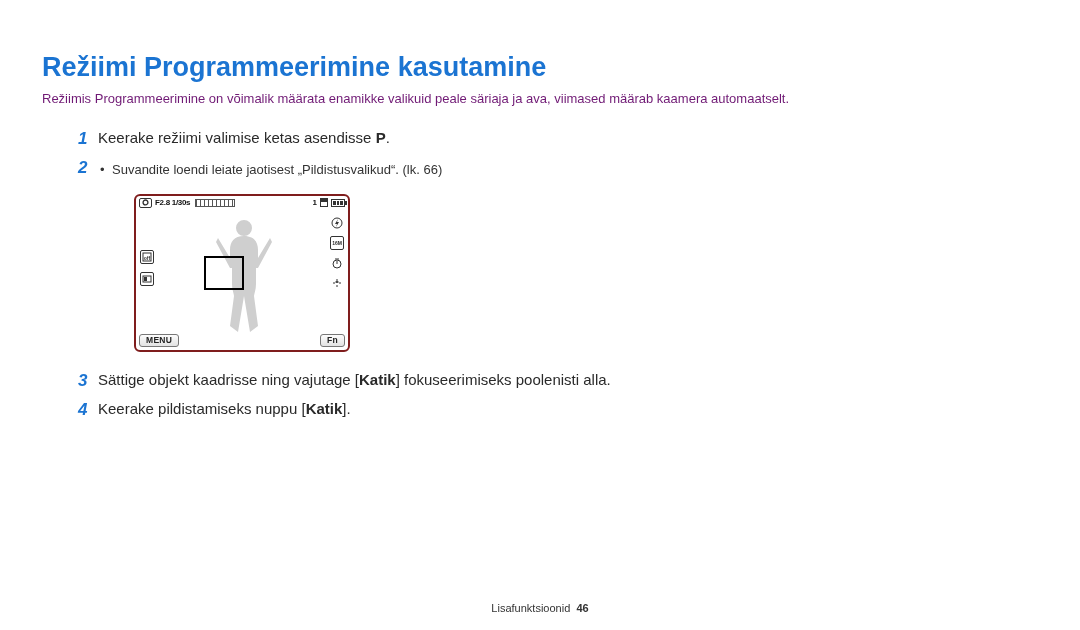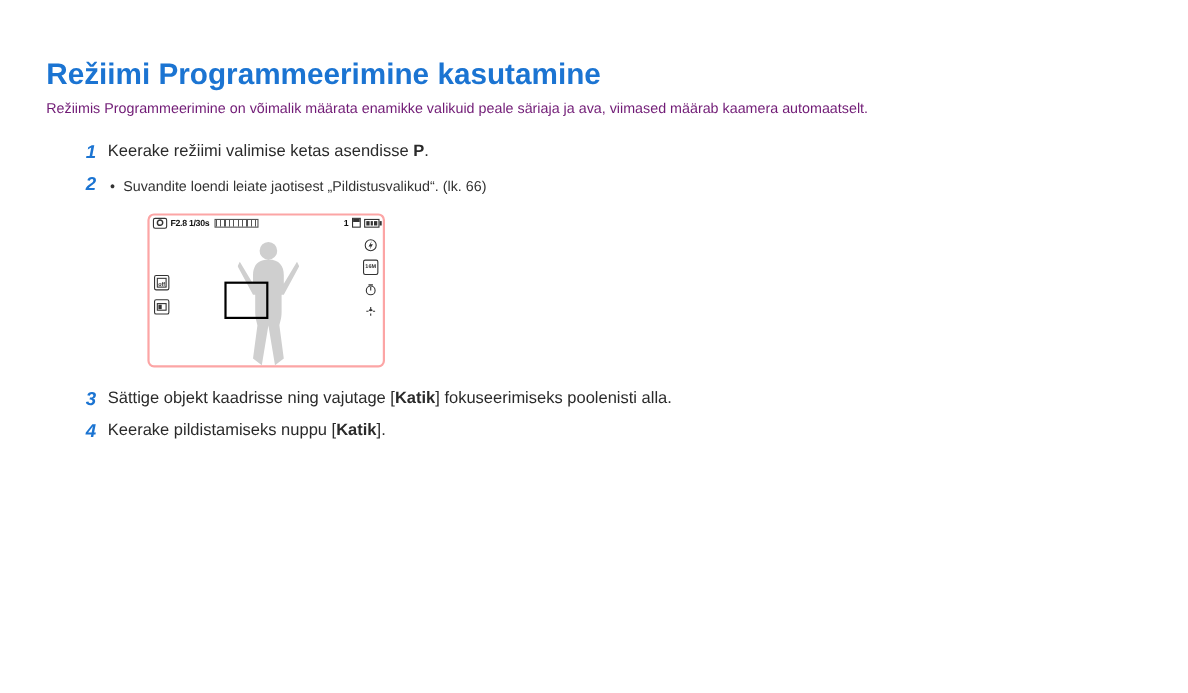--- a/index.html
+++ b/index.html
@@ -53,21 +53,21 @@
   }
   .step-body .sub::before {
     content: "•";
     position: absolute;
     left: 2px; top: 0;
   }
 
   .illustration {
     margin: 14px 0 18px 56px;
     width: 216px;
-    border: 2px solid #fca5a5;
+    border: 2px solid #7f1d1d;
     border-radius: 6px;
     background: #fff;
     position: relative;
     padding: 0;
   }
   .illus-topbar {
     height: 14px;
     display: flex;
     align-items: center;
     padding: 0 3px;
@@ -264,31 +264,39 @@
             <path fill="#cfcfcf" d="M28 4 a8 8 0 1 1 0 16 a8 8 0 1 1 0 -16 Z
                      M28 20 c10 0 14 6 14 14 l0 8 l12 -20 l2 4 l-14 26 l-2 0
                      l0 16 c0 6 -2 10 -2 12 l4 30 l-8 6 l-6 -36 l-6 36 l-8 -6 l4 -30
                      c0 -2 -2 -6 -2 -12 l0 -16 l-2 0 l-14 -26 l2 -4 l12 20 l0 -8
                      c0 -8 4 -14 14 -14 Z"></path>
           </svg>
         </div>
         <div class="focus-box"></div>
       </div>
 
+      <div class="illus-bottom">
+        <span class="illus-btn">MENU</span>
+        <span class="spacer"></span>
+        <span class="illus-btn">Fn</span>
+      </div>
     </div>
 
     <div class="step">
       <span class="step-num">3</span>
       <div class="step-body">
         <span>Sättige objekt kaadrisse ning vajutage [</span><b>Katik</b><span>] fokuseerimiseks poolenisti alla.</span>
       </div>
     </div>
 
     <div class="step">
       <span class="step-num">4</span>
       <div class="step-body">
         <span>Keerake pildistamiseks nuppu [</span><b>Katik</b><span>].</span>
       </div>
     </div>
 
   </div>
 
+  <div class="footer">
+    <span>Lisafunktsioonid</span>&nbsp;&nbsp;<b>46</b>
+  </div>
 </div>
 
 </body></html>

